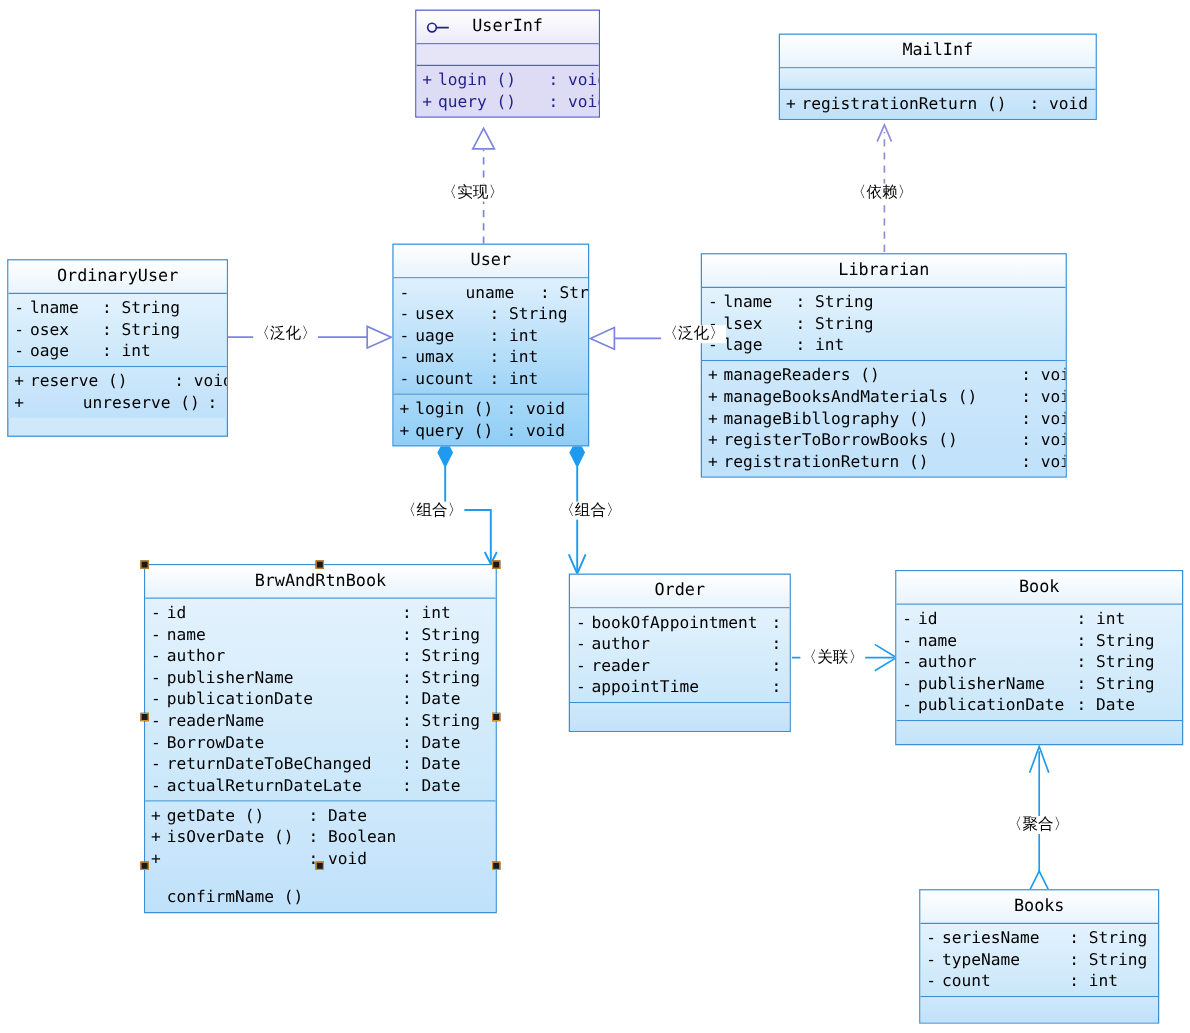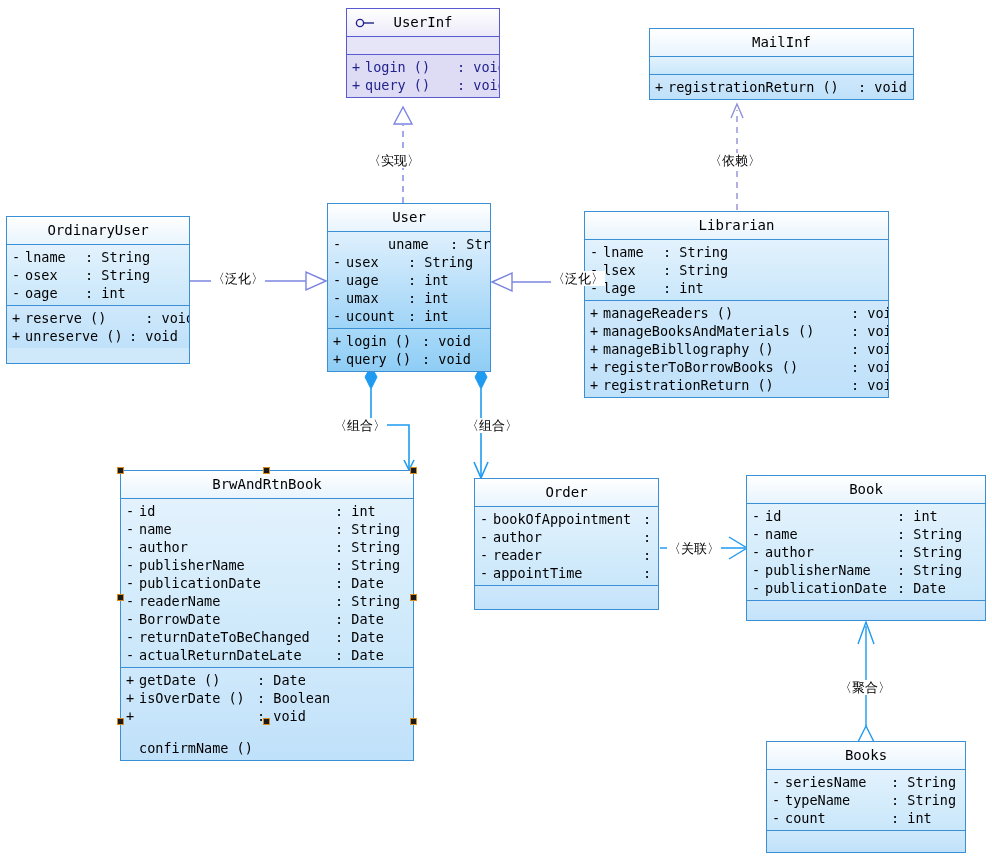--- a/index.html
+++ b/index.html
@@ -148,21 +148,21 @@
       </div>
     </div>
     <div class="band ops">
       <div class="row">
         <span class="vis">+</span>
         <span class="nm" style="width:104px;">reserve ()</span>
         <span class="ty">  : void</span>
       </div>
       <div class="row">
         <span class="vis">+</span>
-        <span class="nm" style="width:104px;">unreserve ()</span>
+        <span class="nm" style="width:104px;margin-left:44px;">unreserve ()</span>
         <span class="ty">: void</span>
       </div>
     </div>
   </div>
 
   <div class="uml theme-vivid" style="left:327px;top:203px;width:164px;">
     <div class="band hdr">User</div>
     <div class="band attrs">
       <div class="row">
         <span class="vis">-</span>

